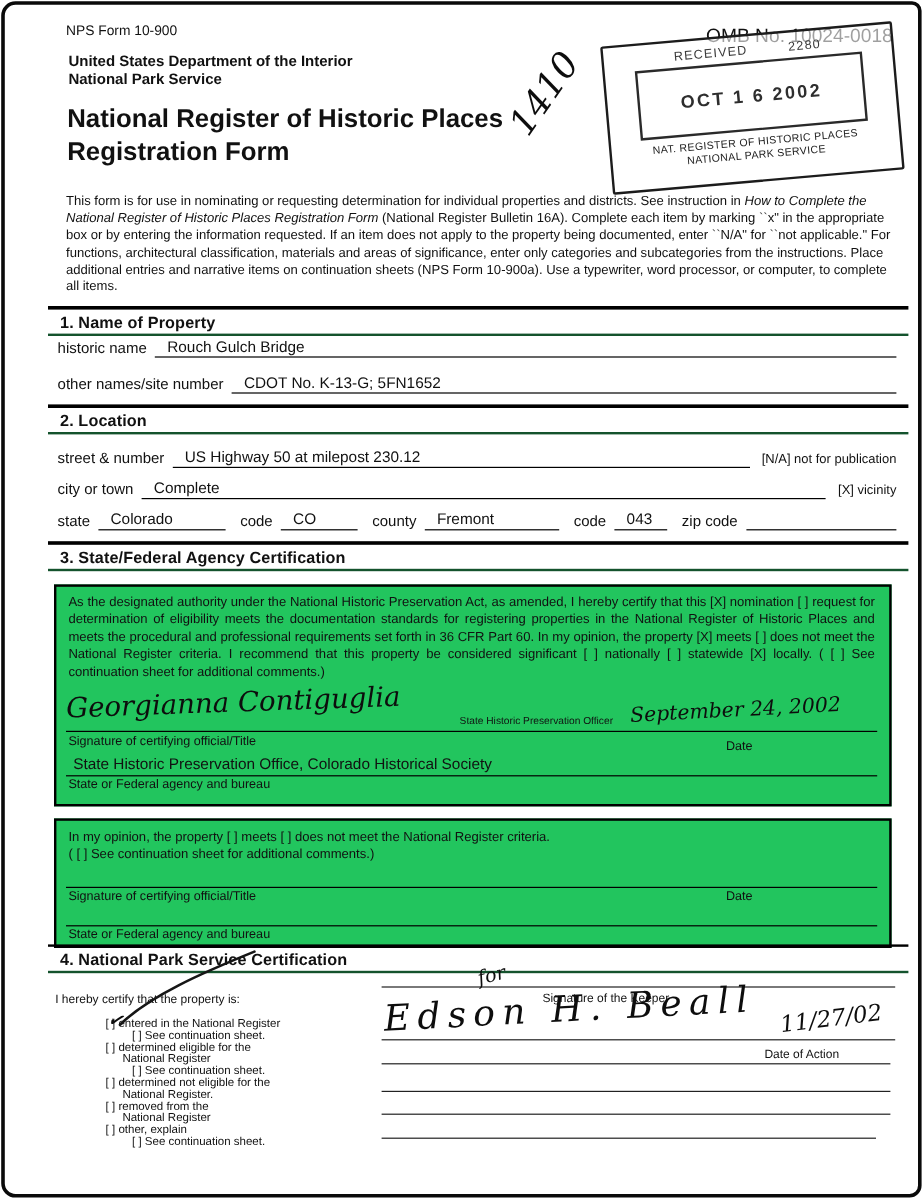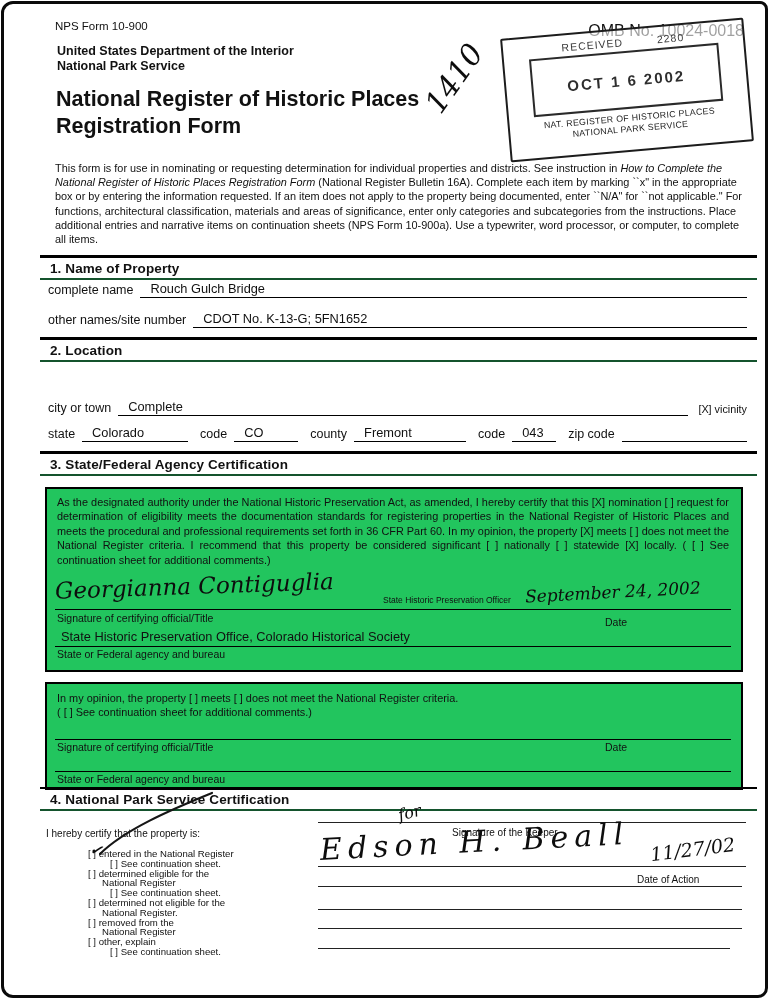--- a/index.html
+++ b/index.html
@@ -69,29 +69,34 @@
       <div>NAT. REGISTER OF HISTORIC PLACES</div>
       <div>NATIONAL PARK SERVICE</div>
     </div>
   </div>
   <div class="abs script" style="left:432px;top:92px;font-size:30px;transform:rotate(-55deg);transform-origin:left center;">1410</div>
 
   <div class="abs" style="left:55px;top:161px;width:694px;font-size:10.9px;line-height:14.2px;"><span>This form is for use in nominating or requesting determination for individual properties and districts. See instruction in </span><i>How to Complete the National Register of Historic Places Registration Form</i><span> (National Register Bulletin 16A). Complete each item by marking ``x" in the appropriate box or by entering the information requested. If an item does not apply to the property being documented, enter ``N/A" for ``not applicable." For functions, architectural classification, materials and areas of significance, enter only categories and subcategories from the instructions. Place additional entries and narrative items on continuation sheets (NPS Form 10-900a). Use a typewriter, word processor, or computer, to complete all items.</span></div>
 
   <div class="sec" style="top:255px;">1. Name of Property</div>
   <div class="frow" style="left:48px;top:281px;width:699px;">
-    <span class="lbl">complete name</span>
+    <span class="lbl">historic name</span>
     <span class="fill grow">Rouch Gulch Bridge</span>
   </div>
   <div class="frow" style="left:48px;top:311px;width:699px;">
     <span class="lbl">other names/site number</span>
     <span class="fill grow">CDOT No. K-13-G; 5FN1652</span>
   </div>
 
   <div class="sec" style="top:337px;">2. Location</div>
+  <div class="frow" style="left:48px;top:373px;width:699px;">
+    <span class="lbl">street &amp; number</span>
+    <span class="fill grow">US Highway 50 at milepost 230.12</span>
+    <span class="side">[N/A] not for publication</span>
+  </div>
   <div class="frow" style="left:48px;top:399px;width:699px;">
     <span class="lbl">city or town</span>
     <span class="fill grow">Complete</span>
     <span class="side">[X] vicinity</span>
   </div>
   <div class="frow" style="left:48px;top:425px;width:699px;">
     <span class="lbl">state</span>
     <span class="fill" style="width:92px;">Colorado</span>
     <span class="lbl" style="padding-left:12px;">code</span>
     <span class="fill" style="width:50px;">CO</span>

